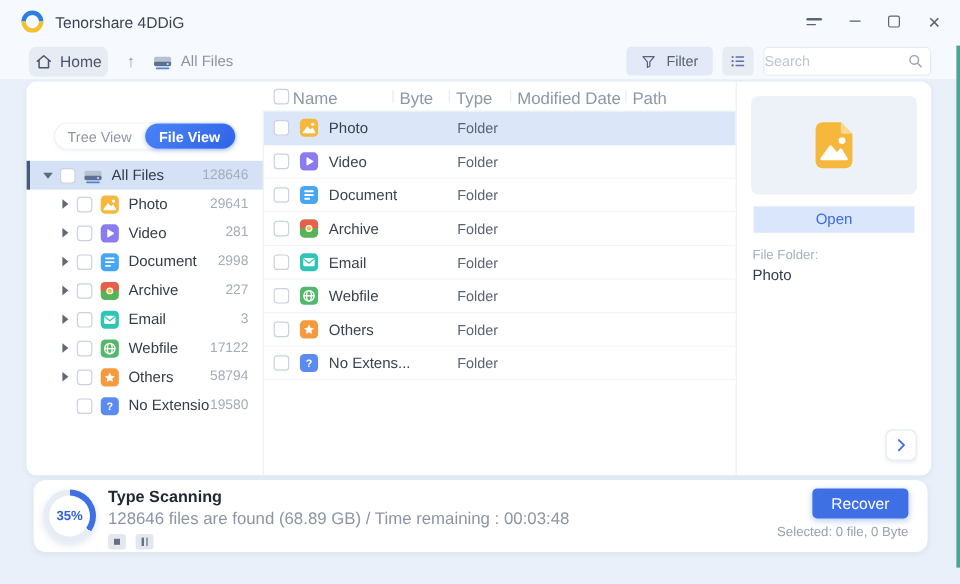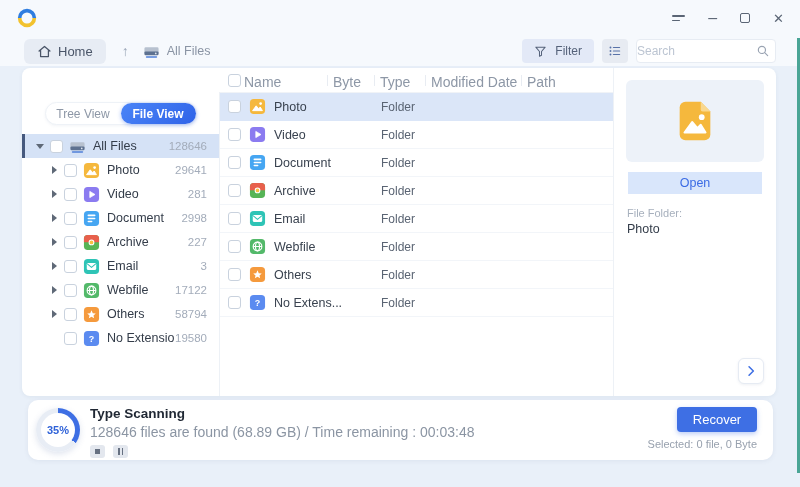--- a/index.html
+++ b/index.html
@@ -13,21 +13,21 @@
   .wc { cursor:default; display:flex; align-items:center; justify-content:center; height:16px; }
   .menu-ic { display:flex; flex-direction:column; align-items:flex-start; gap:3px; }
   .menu-ic i { display:block; height:1.5px; background:#5a6575; border-radius:1px; }
   .menu-ic i:nth-child(1){ width:13px; } .menu-ic i:nth-child(2){ width:8px; }
   .min-g { font-size:16px; line-height:10px; }
   .max-g { width:10px; height:10px; border:1.5px solid #5a6575; border-radius:2px; }
   .close-g { font-size:13px; }
 
   
   .navbar { position:absolute; top:36px; left:0; right:0; height:30px; display:flex; align-items:center; padding:0 24px; }
-  .home-btn { display:flex; align-items:center; gap:6px; background:#e7ecf4; border-radius:6px; height:25px; padding:0 13px; font-size:13px; color:#4a5568; }
+  .home-btn { display:flex; align-items:center; gap:6px; background:#e7ecf4; border-radius:6px; height:25px; padding:0 5px; font-size:13px; color:#4a5568; }
   .up-arrow { color:#9aa5b7; font-size:14px; margin:0 14px 0 16px; }
   .crumb { display:flex; align-items:center; gap:7px; font-size:12.5px; color:#8a94a4; }
   .nav-right { margin-left:auto; display:flex; align-items:center; gap:8px; }
   .filter-btn { display:flex; align-items:center; gap:8px; background:#e3e9f7; height:24px; padding:0 12px; border-radius:4px; font-size:12px; color:#55627a; }
   .list-btn { width:26px; height:24px; background:#e7ebf2; border-radius:4px; display:flex; align-items:center; justify-content:center; }
   .search-box { position:relative; width:140px; height:24px; }
   .search-box input { width:100%; height:100%; border:1px solid #e7ecf3; border-radius:4px; background:#fff; padding:0 24px 0 0; font-size:12px; color:#4a5568; font-family:"Liberation Sans", sans-serif; outline:none; }
   .search-box input::placeholder { color:#bcc5d2; }
   .search-ic { position:absolute; right:6px; top:5px; }
 
@@ -97,20 +97,21 @@
 
 <div id="app">
 
   <div class="titlebar">
     <span class="ficon" style="width:22px;height:22px">
         <svg width="22" height="22" viewBox="0 0 18 18" xmlns="http://www.w3.org/2000/svg">
           <path d="M9 1.5a7.5 7.5 0 0 1 7.5 7.5h-3A4.5 4.5 0 0 0 9 4.5 4.5 4.5 0 0 0 4.5 9h-3A7.5 7.5 0 0 1 9 1.5z" fill="#2f7de0"></path>
           <path d="M9 16.5A7.5 7.5 0 0 1 1.5 9h3A4.5 4.5 0 0 0 9 13.5 4.5 4.5 0 0 0 13.5 9h3A7.5 7.5 0 0 1 9 16.5z" fill="#f2c22e"></path>
         </svg>
       </span>
+    <span class="app-title">Tenorshare 4DDiG</span>
     <div class="win-controls">
       <span class="wc menu-ic">
           <i></i>
           <i></i>
         </span>
       <span class="wc min-g">–</span>
       <span class="wc">
           <span class="max-g"></span>
         </span>
       <span class="wc close-g">✕</span>

